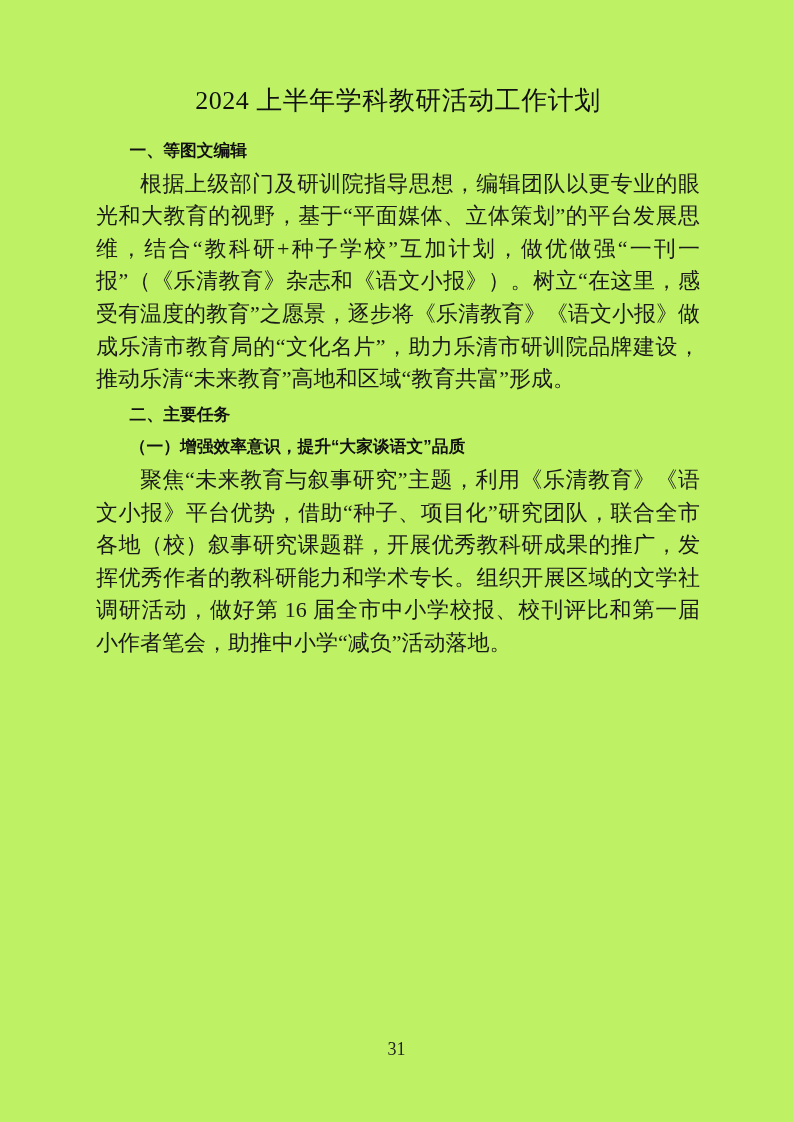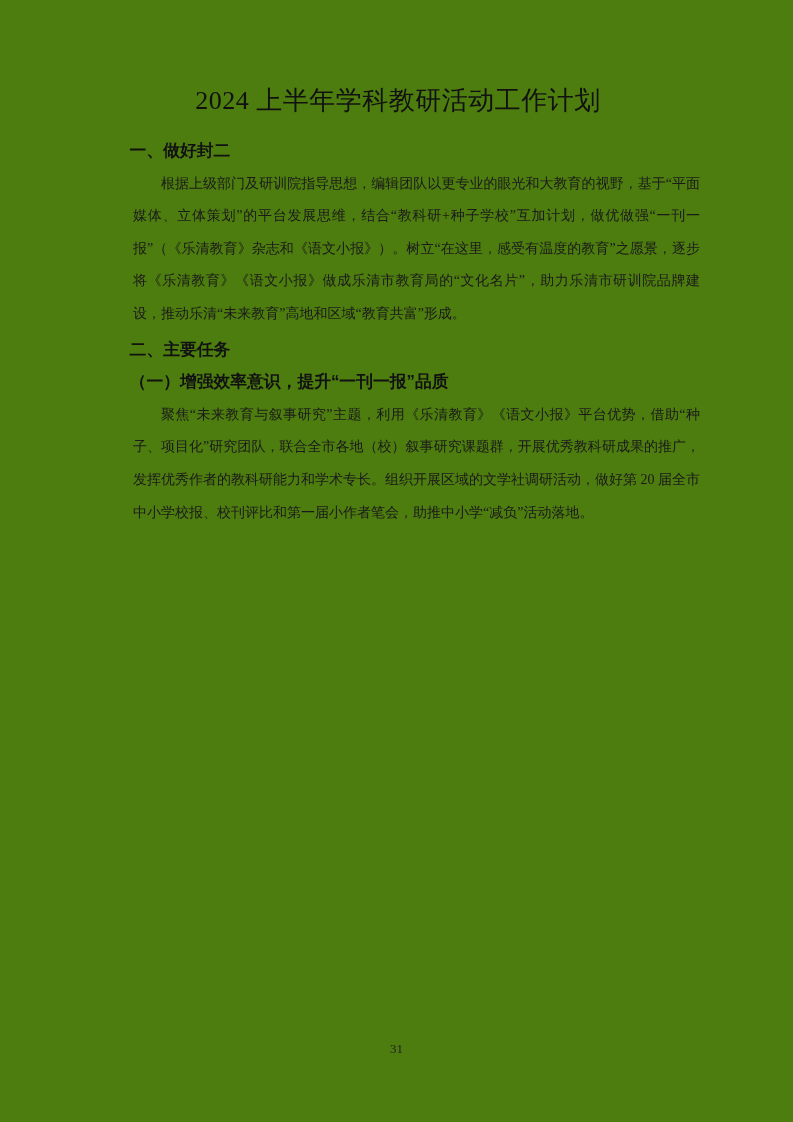--- a/index.html
+++ b/index.html
@@ -5,21 +5,21 @@
   html, body {
     margin: 0;
     padding: 0;
     background: #ffffff;
   }
   .page {
     position: relative;
     width: 793px;
     height: 1122px;
     margin: 0 auto;
-    background: #4d7c0f;
+    background: #bef264;
     color: #1a1a1a;
     overflow: hidden;
     font-family: "Liberation Serif", "DejaVu Serif", serif;
   }
   .content {
     position: absolute;
     top: 84px;
     left: 96px;
     width: 604px;
   }
@@ -45,55 +45,54 @@
   .h-level1, .h-level2 {
     font-family: "Liberation Sans", "DejaVu Sans", sans-serif;
     font-weight: 700;
     font-size: 16.8px;
     line-height: 32.6px;
     text-indent: 2em;
     color: #111111;
   }
   .h-level1 { margin-top: 17px; }
   .body-para {
-    font-size: 14px;
+    font-size: 22px;
     line-height: 32.6px;
     text-indent: 2em;
     text-align: justify;
     color: #1a1a1a;
-    margin-left: 37px;
   }
   .page-footer {
     position: absolute;
     top: 1040px;
     left: 0;
     width: 100%;
     text-align: center;
-    font-size: 13px;
+    font-size: 18px;
     line-height: 18px;
     color: #222222;
   }
 </style>
 </head>
 <body>
 
 <div class="page">
   <div class="content">
 
     <div class="doc-title">2024 上半年学科教研活动工作计划</div>
 
 
-    <div class="h-level1">一、做好封二</div>
+    <div class="h-level1">一、等图文编辑</div>
 
     <div class="body-para">根据上级部门及研训院指导思想，编辑团队以更专业的眼光和大教育的视野，基于“平面媒体、立体策划”的平台发展思维，结合“教科研+种子学校”互加计划，做优做强“一刊一报”（《乐清教育》杂志和《语文小报》）。树立“在这里，感受有温度的教育”之愿景，逐步将《乐清教育》《语文小报》做成乐清市教育局的“文化名片”，助力乐清市研训院品牌建设，推动乐清“未来教育”高地和区域“教育共富”形成。</div>
 
     <div class="h-level1" style="margin-top:3px;">二、主要任务</div>
 
-    <div class="h-level2">（一）增强效率意识，提升“一刊一报”品质</div>
+    <div class="h-level2">（一）增强效率意识，提升“大家谈语文”品质</div>
 
 
 
-    <div class="body-para">聚焦“未来教育与叙事研究”主题，利用《乐清教育》《语文小报》平台优势，借助“种子、项目化”研究团队，联合全市各地（校）叙事研究课题群，开展优秀教科研成果的推广，发挥优秀作者的教科研能力和学术专长。组织开展区域的文学社调研活动，做好第 20 届全市中小学校报、校刊评比和第一届小作者笔会，助推中小学“减负”活动落地。</div>
+    <div class="body-para">聚焦“未来教育与叙事研究”主题，利用《乐清教育》《语文小报》平台优势，借助“种子、项目化”研究团队，联合全市各地（校）叙事研究课题群，开展优秀教科研成果的推广，发挥优秀作者的教科研能力和学术专长。组织开展区域的文学社调研活动，做好第 16 届全市中小学校报、校刊评比和第一届小作者笔会，助推中小学“减负”活动落地。</div>
 
   </div>
 
   <div class="page-footer">31</div>
 </div>
 
 </body></html>

